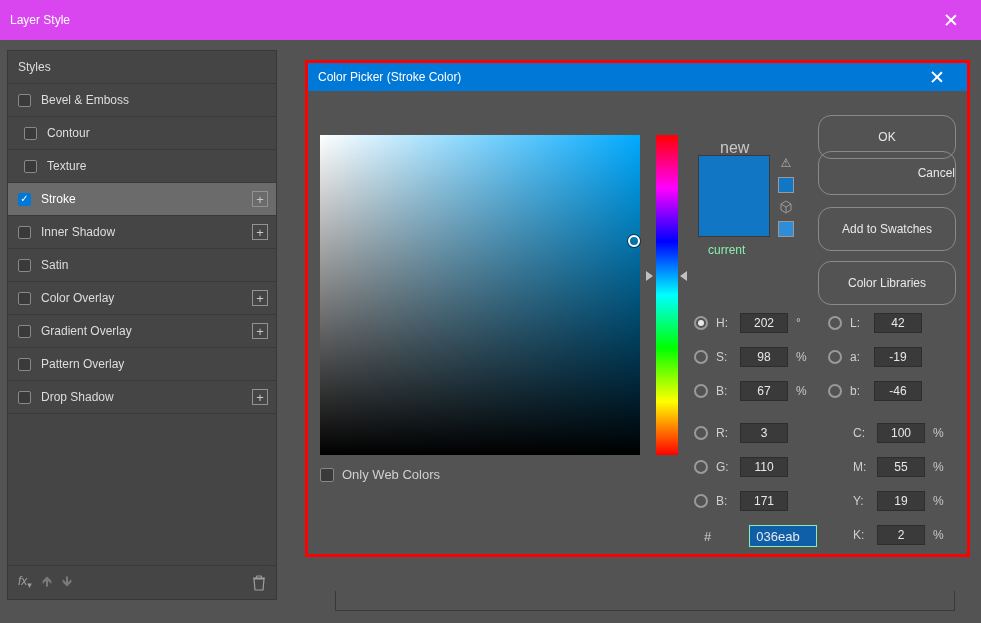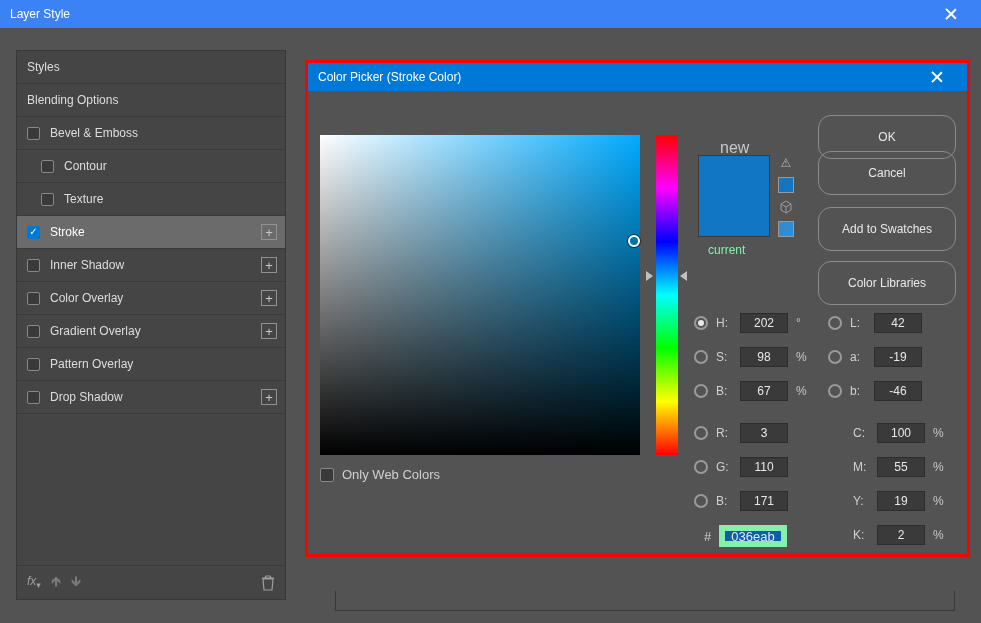--- a/index.html
+++ b/index.html
@@ -1,32 +1,32 @@
 <!DOCTYPE html>
 <html><head>
 <meta charset="utf-8">
 <style>
 * { box-sizing: border-box; margin: 0; padding: 0; font-family: "Segoe UI", Tahoma, sans-serif; }
 body { background: #535353; width: 981px; height: 623px; overflow: hidden; position: relative; }
 
 
 .layer-style-window { position: absolute; left: 0; top: 0; width: 981px; height: 623px; background: #535353; }
-.titlebar { height: 28px; background: #3b82f6; color: #fff; display: flex; align-items: center; padding: 0 10px; font-size: 12px; }
+.titlebar { height: 40px; background: #d946ef; color: #fff; display: flex; align-items: center; padding: 0 10px; font-size: 12px; }
 .titlebar .title { flex: 1; }
 .titlebar .close { width: 40px; height: 28px; display: flex; align-items: center; justify-content: center; cursor: pointer; }
 
 
-.styles-panel { position: absolute; left: 16px; top: 50px; width: 270px; height: 550px; background: #454545; border: 1px solid #383838; }
+.styles-panel { position: absolute; left: 7px; top: 50px; width: 270px; height: 550px; background: #454545; border: 1px solid #383838; }
 .style-row { height: 33px; display: flex; align-items: center; padding: 0 10px; color: #ddd; font-size: 12px; border-bottom: 1px solid #3a3a3a; position: relative; cursor: pointer; }
 .style-row.header { background: #454545; color: #ddd; }
 .style-row.selected { background: #6b6b6b; color: #fff; }
 .style-row .cb { width: 13px; height: 13px; border: 1px solid #888; border-radius: 2px; margin-right: 10px; display: flex; align-items: center; justify-content: center; background: #3a3a3a; }
 .style-row .cb.checked { background: #0078d7; border-color: #0078d7; }
 .style-row .cb.checked::after { content: "✓"; color: #fff; font-size: 10px; line-height: 1; }
-.style-row.indent { padding-left: 24px; }
+.style-row.indent { padding-left: 16px; }
 .style-row .plus { position: absolute; right: 8px; top: 8px; width: 16px; height: 16px; border: 1px solid #929292; color: #c8c8c8; display: flex; align-items: center; justify-content: center; font-size: 13px; line-height: 1; }
 .styles-footer { position: absolute; bottom: 0; left: 0; right: 0; height: 34px; border-top: 1px solid #3a3a3a; display: flex; align-items: center; padding: 0 10px; color: #9e9e9e; font-size: 12px; font-style: italic; gap: 10px; }
 .styles-footer .arrow { font-style: normal; color: #7a7a7a; font-size: 14px; }
 .styles-footer .trash { margin-left: auto; font-style: normal; }
 .styles-footer .fxbtn { font-style: italic; }
 
 
 .stroke-label-bg { position: absolute; left: 340px; top: 45px; color: #d0d0d0; font-size: 12px; }
 
 
@@ -67,38 +67,38 @@
 
 .mini-icons { position: absolute; left: 470px; top: 64px; display: flex; flex-direction: column; gap: 6px; }
 .mini-icons .mini { width: 16px; height: 16px; display: flex; align-items: center; justify-content: center; color: #bbb; font-size: 12px; }
 .mini-icons .mini.swatch { border: 1px solid #999; background: #1176c4; }
 .mini-icons .mini.cube { background: #545454; }
 .mini-icons .mini.swatch2 { border: 1px solid #999; background: #2e8dd6; }
 
 
 .btn { position: absolute; left: 510px; width: 138px; height: 44px; border: 1px solid #8a8a8a; border-radius: 13px; background: transparent; color: #e8e8e8; font-size: 12px; display: flex; align-items: center; justify-content: center; cursor: pointer; }
 .btn.ok { top: 24px; }
-.btn.cancel { top: 60px; }
+.btn.cancel { top: 60px; justify-content: flex-end; }
 .btn.addsw { top: 116px; }
 .btn.clib { top: 170px; }
 
 
 .webcolors { position: absolute; left: 12px; top: 376px; display: flex; align-items: center; color: #d0d0d0; font-size: 13px; gap: 8px; }
 .webcolors .cb { width: 14px; height: 14px; border: 1px solid #888; border-radius: 2px; background: #3a3a3a; }
 
 
 .fieldrow { position: absolute; display: flex; align-items: center; gap: 8px; color: #d0d0d0; font-size: 12px; }
 .fieldrow .radio { width: 14px; height: 14px; border: 2px solid #9a9a9a; border-radius: 50%; display: flex; align-items: center; justify-content: center; }
 .fieldrow .radio.checked::after { content: ""; width: 6px; height: 6px; background: #e8e8e8; border-radius: 50%; }
 .fieldrow .lbl { width: 16px; }
 .fieldrow input.num { width: 48px; height: 20px; background: #3a3a3a; border: 1px solid #2d2d2d; color: #e8e8e8; font-size: 12px; text-align: center; padding: 0 2px; }
 .fieldrow .suffix { width: 14px; color: #c8c8c8; }
 
 .hexrow { position: absolute; display: flex; align-items: center; gap: 8px; color: #d0d0d0; font-size: 13px; }
-.hexrow input { width: 68px; height: 22px; background: #3a3a3a; border: 6px solid #86efac; color: #e8e8e8; font-size: 13px; padding: 0 6px; }
+.hexrow input { width: 68px; height: 22px; background: #3a3a3a; border: 1px solid #86efac; color: #e8e8e8; font-size: 13px; padding: 0 6px; margin-left: 30px; }
 .hexrow input.sel { background: #0f5fa8; }
 
 
 .x-icon { width: 12px; height: 12px; position: relative; }
 .x-icon::before, .x-icon::after { content: ""; position: absolute; left: 5px; top: -1px; width: 1.5px; height: 14px; background: #fff; }
 .x-icon::before { transform: rotate(45deg); }
 .x-icon::after { transform: rotate(-45deg); }
 
 svg { display: block; }
 </style>
@@ -112,23 +112,20 @@
         <span class="x-icon"></span>
       </div>
   </div>
 
   <div class="stroke-label-bg"></div>
 
   <div class="styles-panel">
     <div class="style-row header">
       <span>Styles</span>
     </div>
-    <div class="style-row">
-      <span>Blending Options</span>
-    </div>
     <div id="style-items">
         <div class="style-row">
           <span class="cb"></span>
           <span>Bevel &amp; Emboss</span>
         </div>
         <div class="style-row indent">
           <span class="cb"></span>
           <span>Contour</span>
         </div>
         <div class="style-row indent">
@@ -137,20 +134,24 @@
         </div>
         <div class="style-row selected">
           <span class="cb checked"></span>
           <span>Stroke</span>
           <span class="plus">+</span>
         </div>
         <div class="style-row">
           <span class="cb"></span>
           <span>Inner Shadow</span>
           <span class="plus">+</span>
+        </div>
+        <div class="style-row">
+          <span class="cb"></span>
+          <span>Satin</span>
         </div>
         <div class="style-row">
           <span class="cb"></span>
           <span>Color Overlay</span>
           <span class="plus">+</span>
         </div>
         <div class="style-row">
           <span class="cb"></span>
           <span>Gradient Overlay</span>
           <span class="plus">+</span>

